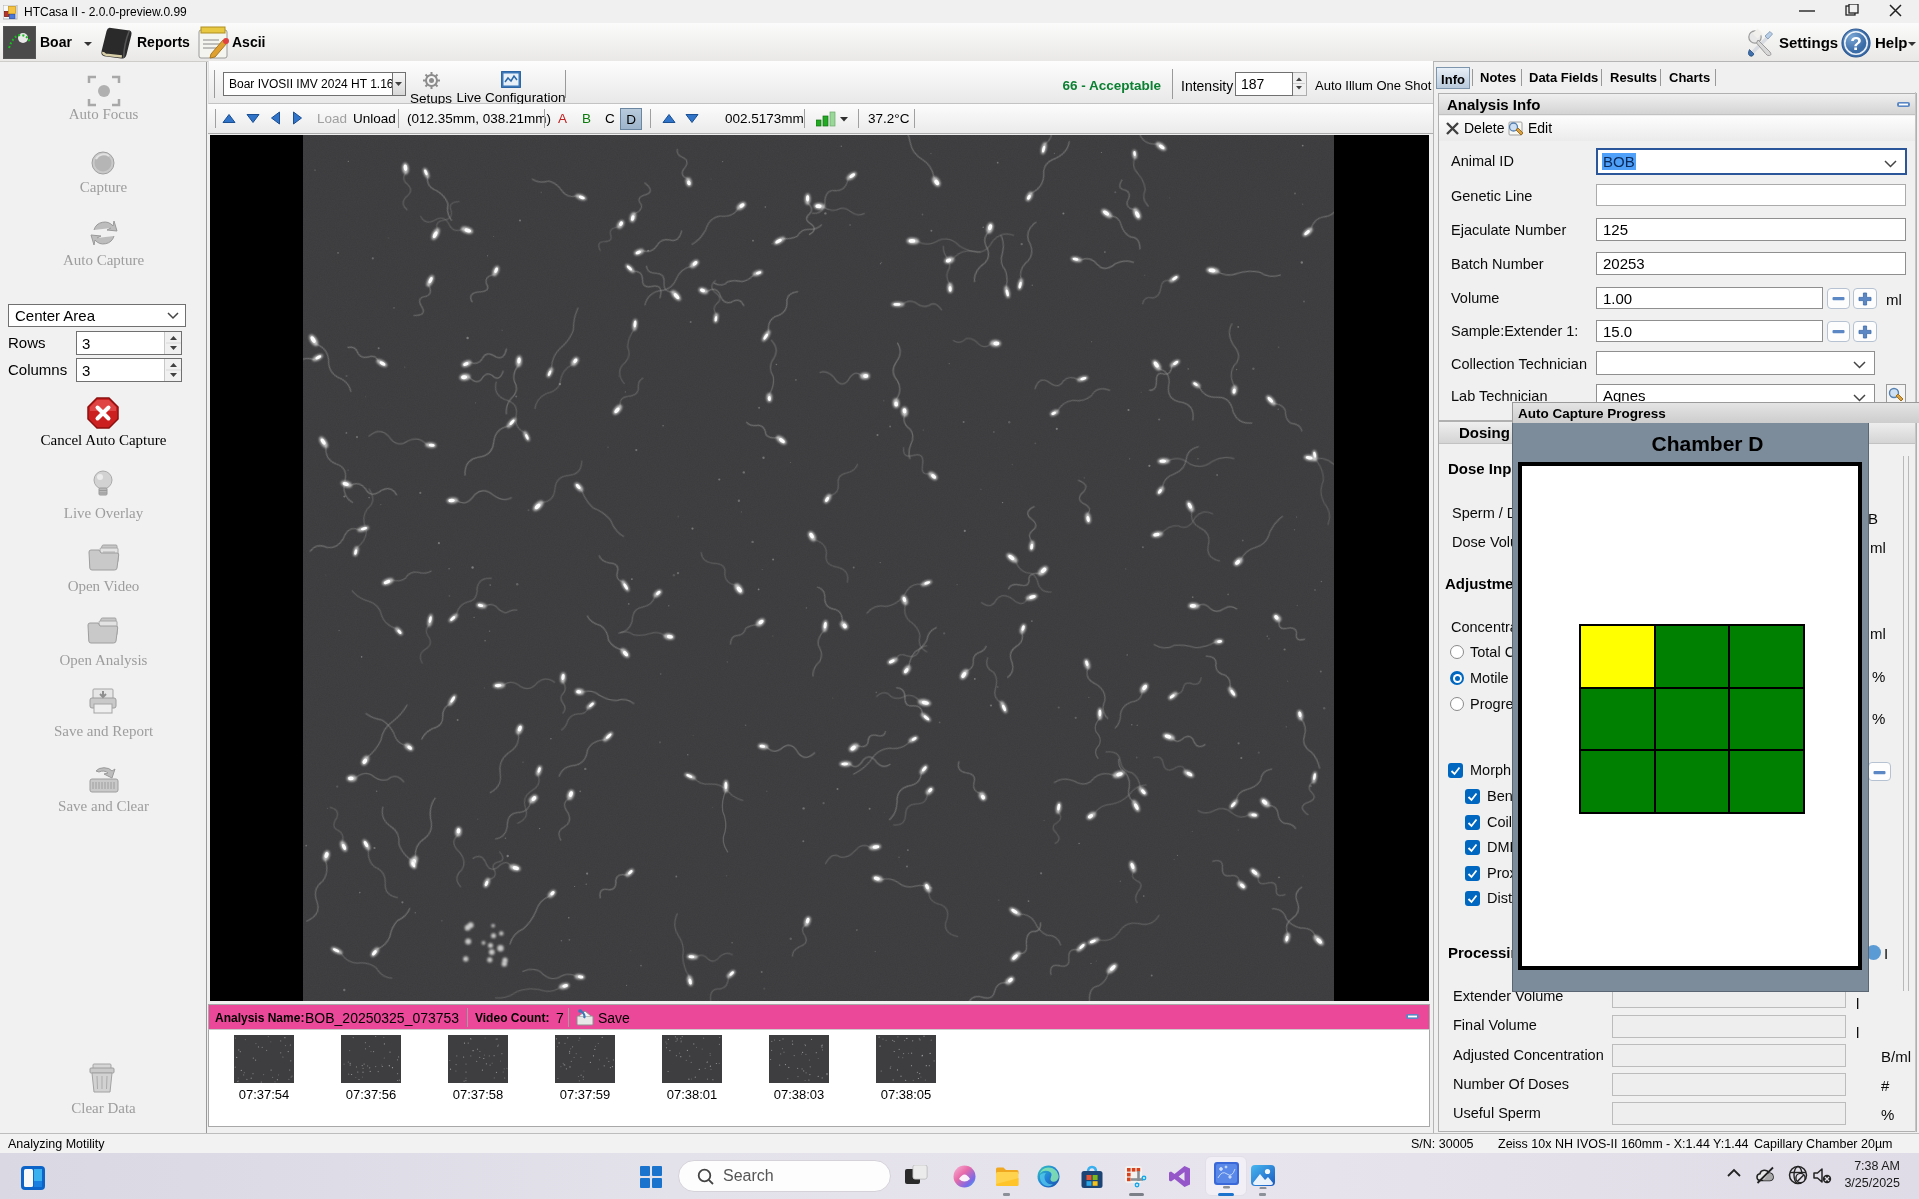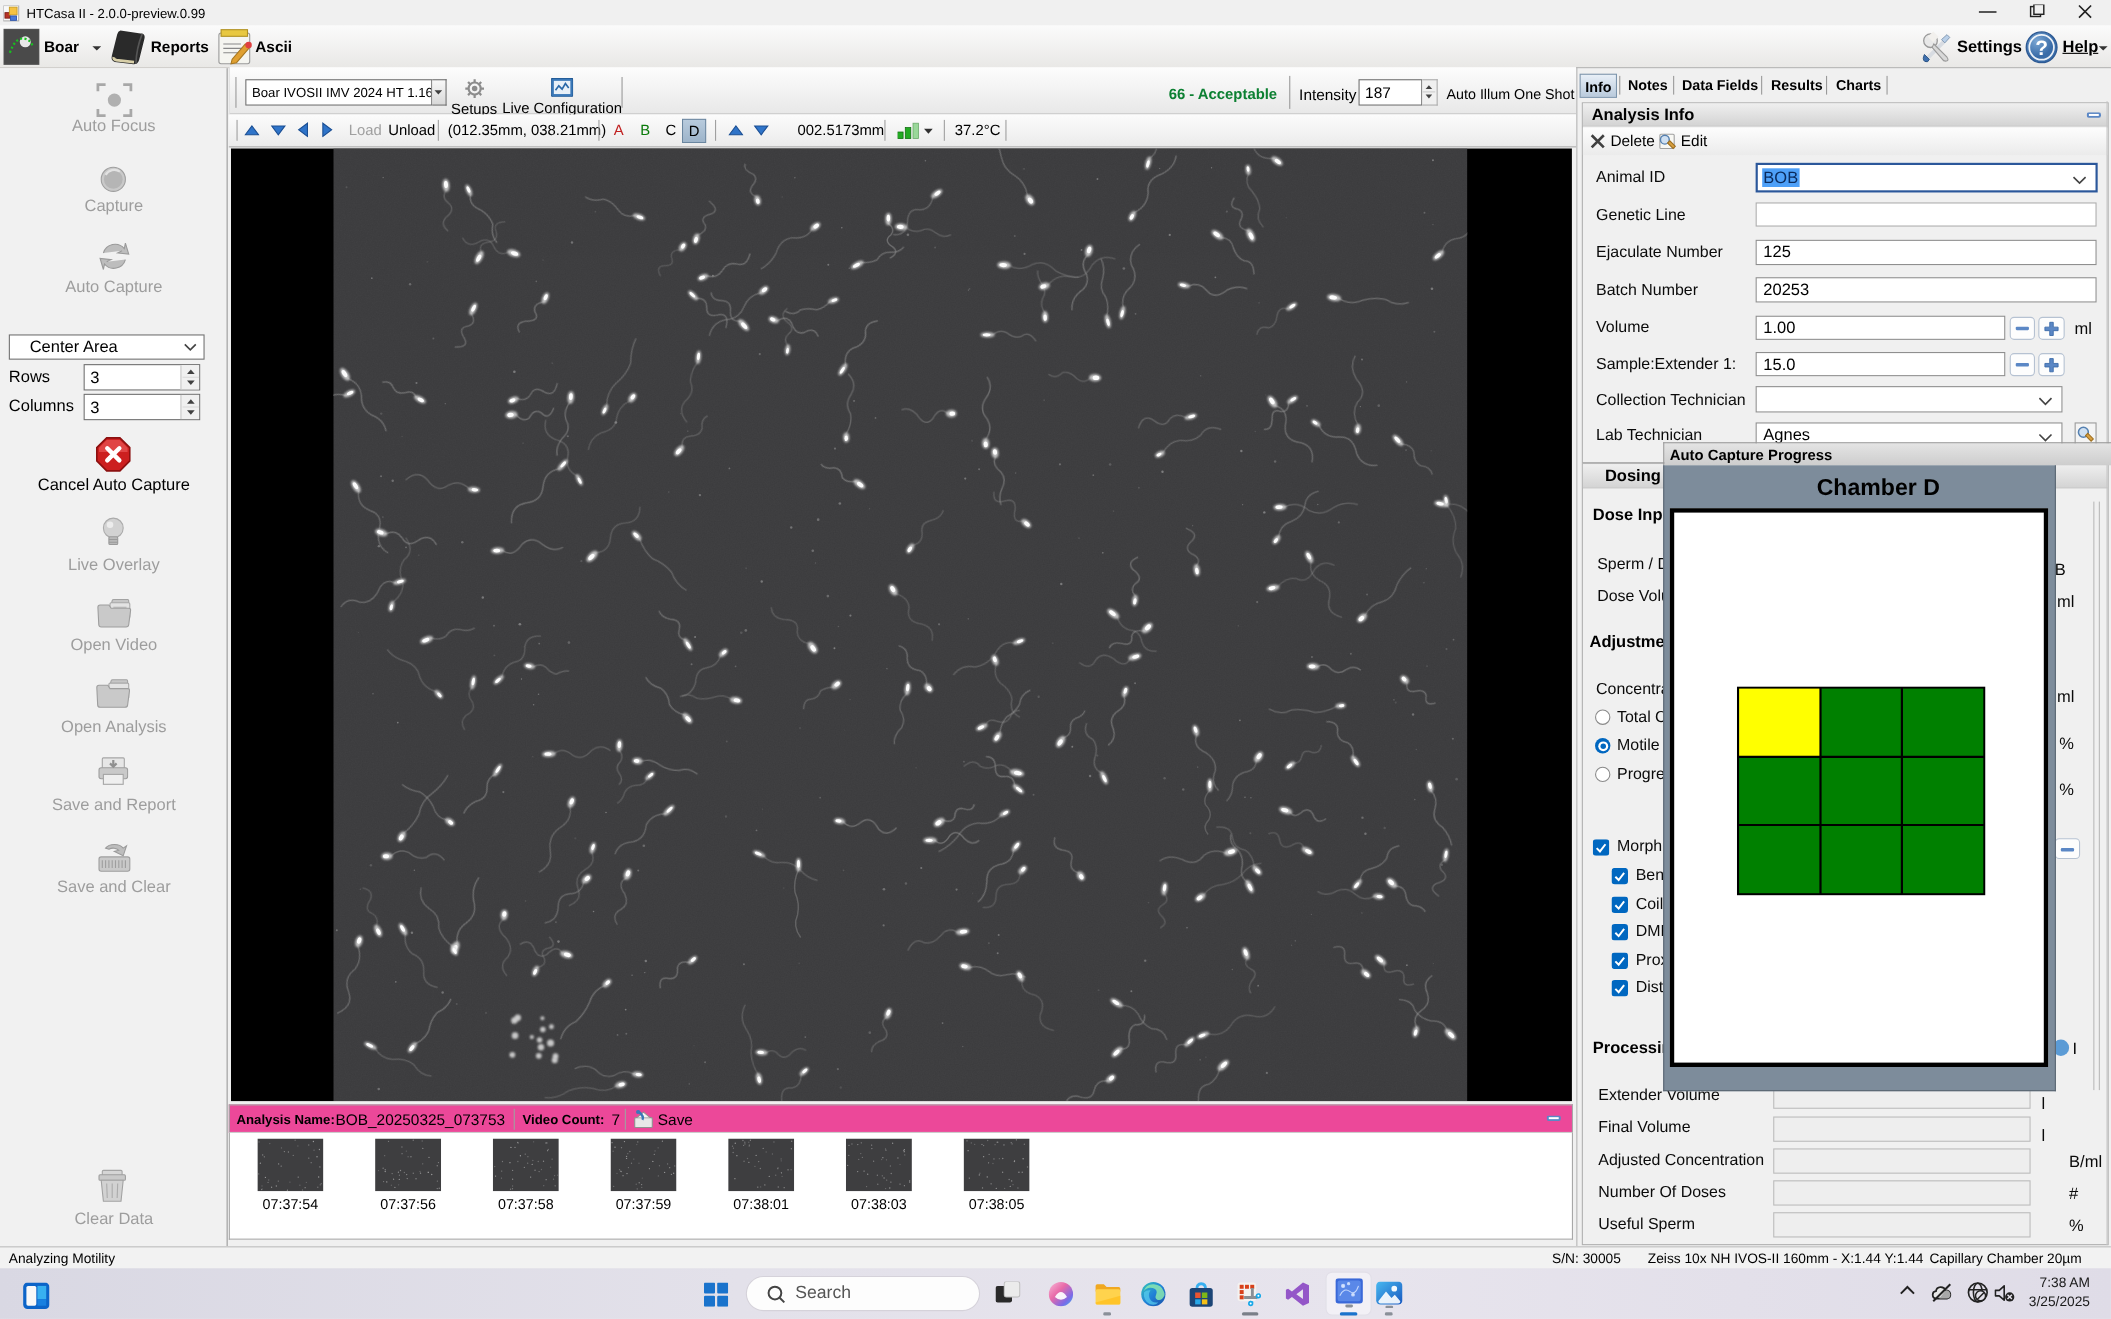--- a/index.html
+++ b/index.html
@@ -8,21 +8,21 @@
 .abs { position:absolute; }
 
 #titlebar { left:0; top:0; width:1919px; height:23px; background:#f0f0f0; }
 #titletext { left:24px; top:5px; font-size:12px; color:#000; }
 
 #menubar { left:0; top:23px; width:1919px; height:39px; background:linear-gradient(#fbfbfb,#e9e8e6); border-bottom:1px solid #cfcdc9; }
 .menubtn { position:absolute; top:0; height:38px; display:flex; align-items:center; font-weight:bold; font-size:14px; color:#000; white-space:nowrap; }
 
 #sidebar { left:0; top:62px; width:207px; height:1071px; background:#f1f1f1; border-right:1px solid #9a9a9a; }
 .sbicon { position:absolute; }
-.sblabel { position:absolute; width:207px; text-align:center; font-size:15px; color:#9d9d9d; white-space:nowrap; }
+.sblabel { position:absolute; width:207px; text-align:center; font-size:15px; color:#9d9d9d; white-space:nowrap;font-family:Liberation Serif, serif; }
 
 #toolbar1 { left:208px; top:61px; width:1225px; height:43px; background:linear-gradient(#fdfdfd,#e8e8e8); border-bottom:1px solid #c3c3c3; border-left:1px solid #e0e0e0;}
 #toolbar2 { left:208px; top:104px; width:1225px; height:30px; background:linear-gradient(#fcfcfc,#ebebeb); border-bottom:1px solid #ababab; }
 #video { left:210px; top:135px; width:1219px; height:866px; background:#000; }
 #analysisbar { left:208px; top:1004px; width:1222px; height:26px; background:#ec4899; border:1px solid #a8a8a8; border-bottom:1px solid #cccccc;}
 #thumbpanel { left:208px; top:1030px; width:1222px; height:97px; background:#ffffff; border:1px solid #a8a8a8; border-top:none; }
 
 #rightpanel { left:1433px; top:61px; width:486px; height:1072px; background:#f0f0f0; border-left:1px solid #b5b5b5; border-top:1px solid #b5b5b5;}
 .tab { position:absolute; top:8px; font-weight:bold; font-size:13px; color:#000; white-space:nowrap; }
 .field-label { position:absolute; font-size:14.5px; color:#0a0a0a; white-space:nowrap; }
@@ -95,21 +95,21 @@
         <defs>
           <radialGradient id="hg2" cx="0.35" cy="0.3">
             <stop offset="0" stop-color="#7ba7d4"></stop>
             <stop offset="1" stop-color="#3a6ca8"></stop>
           </radialGradient>
         </defs>
         <circle cx="15" cy="15" r="14" fill="url(#hg2)" stroke="#2e5a94" stroke-width="1.2"></circle>
         <circle cx="15" cy="15" r="11.2" fill="none" stroke="#ffffff" stroke-width="1.6" opacity="0.9"></circle>
         <text x="15" y="22" font-size="19" font-weight="bold" fill="#fff" text-anchor="middle" font-family="Liberation Sans">?</text>
       </svg>
-    <div class="menubtn" style="left:1875px;font-size:15px;text-decoration:underline;">Help</div>
+    <div class="menubtn" style="left:1875px;font-size:15px;">Help</div>
     <svg class="abs" style="left:1906px;top:17px" width="12" height="8">
         <path d="M2 2 L6 6 L10 2 Z" fill="#333"></path>
       </svg>
   </div>
 
   <div class="abs" id="sidebar">
 
     <svg class="sbicon" style="left:86px;top:11px" width="36" height="36">
         <g stroke="#a8a8a8" stroke-width="2.5" fill="none">
           <path d="M3 10 V4 H10"></path>
@@ -127,21 +127,21 @@
         <path d="M5 8 A9 9 0 0 1 18 5" stroke="#e2e2e2" stroke-width="2" fill="none"></path>
       </svg>
     <div class="sblabel" style="top:117px;">Capture</div>
 
     <svg class="sbicon" style="left:88px;top:155px" width="32" height="32">
         <path d="M6 13 A11 11 0 0 1 25 9 L26 4 L29 14 L19 13 L23 11" fill="#bdbdbd" stroke="#9a9a9a"></path>
         <path d="M26 19 A11 11 0 0 1 7 23 L6 28 L3 18 L13 19 L9 21" fill="#bdbdbd" stroke="#9a9a9a"></path>
       </svg>
     <div class="sblabel" style="top:190px;">Auto Capture</div>
 
-    <div class="abs" style="left:8px;top:242px;width:178px;height:23px;background:#fff;border:1px solid #707070;font-size:15px;color:#000;padding:2px 0 0 18px;">Center Area
+    <div class="abs" style="left:8px;top:242px;width:178px;height:23px;background:#fff;border:1px solid #707070;font-size:15px;color:#000;padding:2px 0 0 6px;">Center Area
       <svg class="abs" style="right:6px;top:7px" width="12" height="8">
           <path d="M1 1 L6 6 L11 1" stroke="#444" stroke-width="1.5" fill="none"></path>
         </svg>
     </div>
 
     <div class="abs" style="left:8px;top:272px;font-size:15px;color:#000;">Rows</div>
     <div class="abs" style="left:76px;top:269px;width:106px;height:24px;background:#fff;border:1px solid #707070;">
       <div class="abs" style="left:5px;top:3px;font-size:15px;">3</div>
       <div class="abs" style="right:0;top:0;width:17px;height:22px;background:#f0f0f0;border-left:1px solid #c8c8c8;">
         <svg width="17" height="22">

